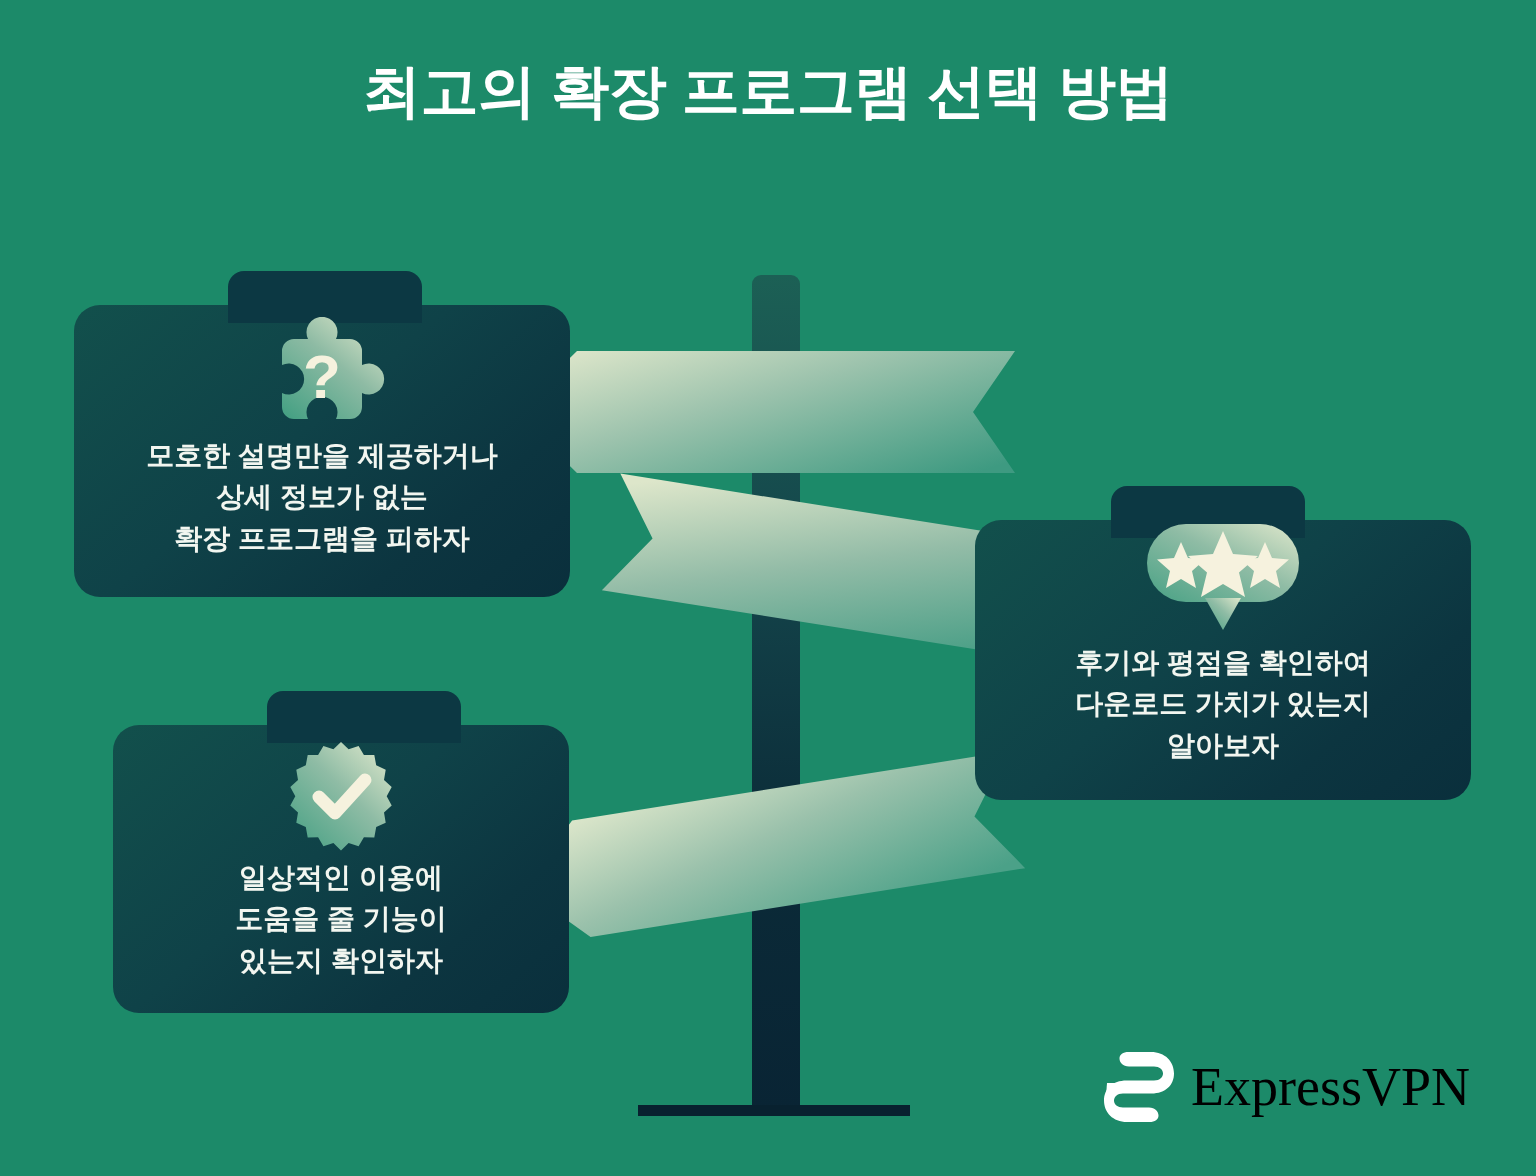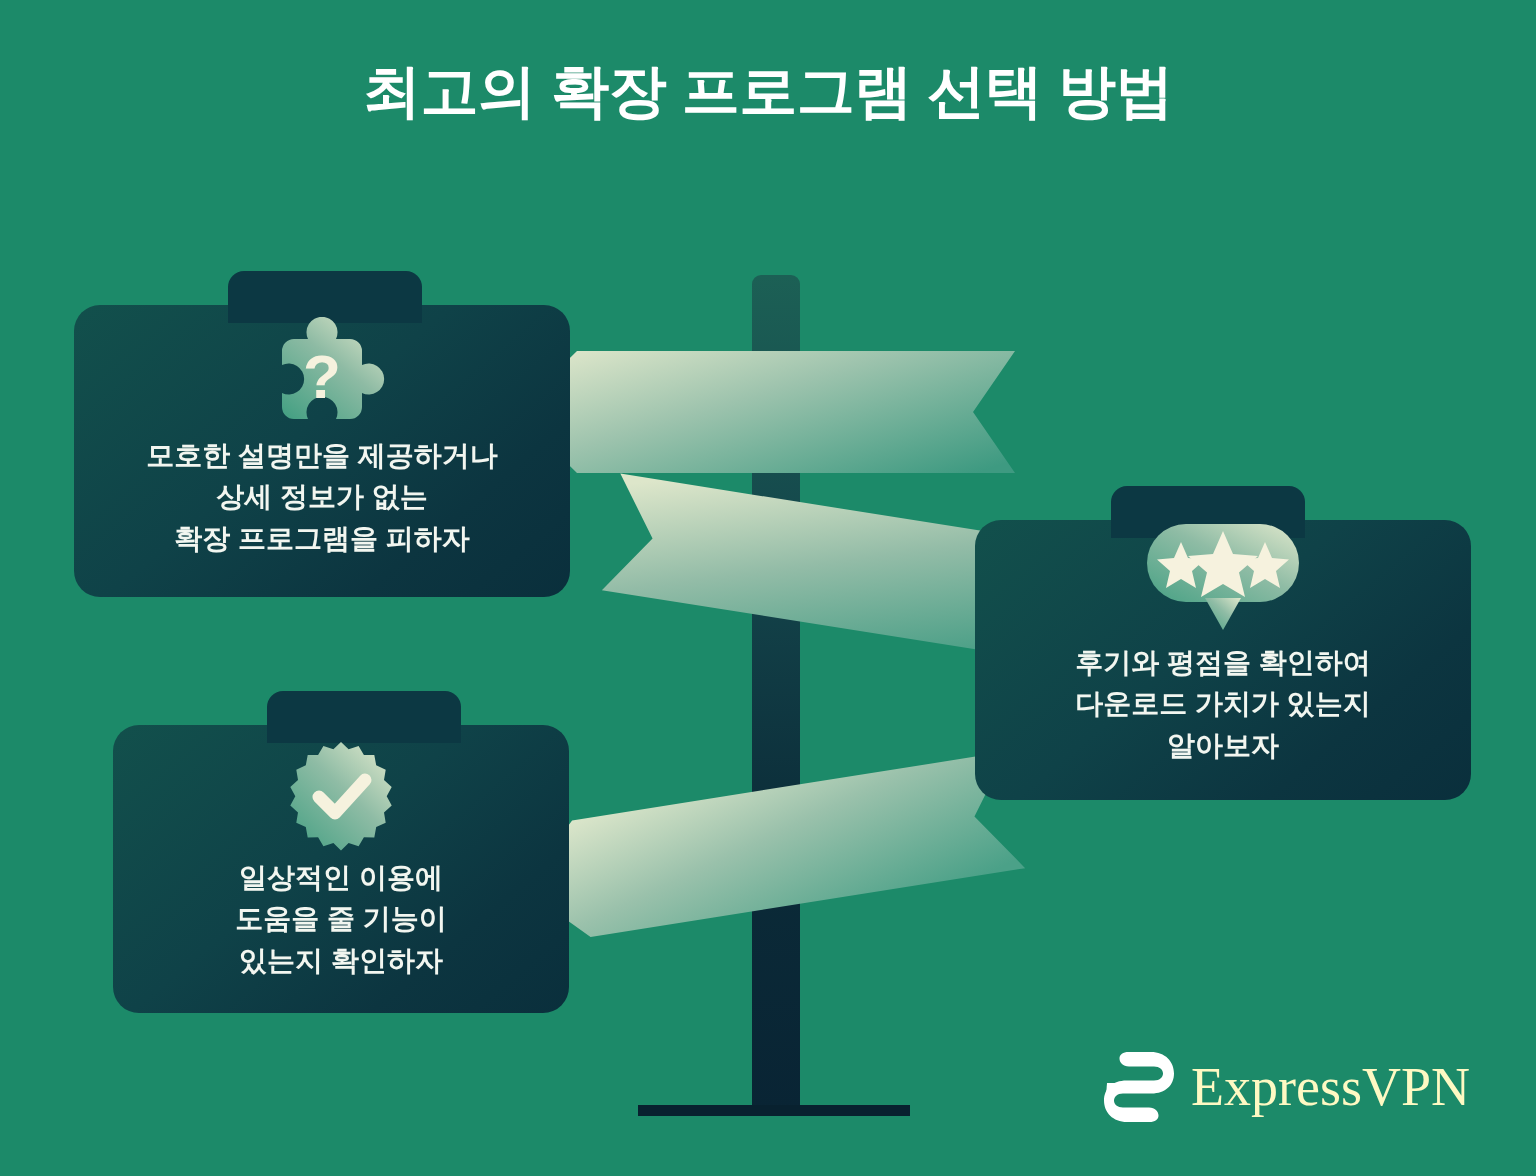--- a/index.html
+++ b/index.html
@@ -129,21 +129,21 @@
     right:66px;
     bottom:52px;
     display:flex;
     align-items:center;
     gap:16px;
     z-index:7;
   }
   .logo-wordmark {
     font-family:"Liberation Serif","DejaVu Serif",serif;
     font-size:54px;
-    color:#fef9c3;
+    color:#000000;
     letter-spacing:0px;
     line-height:1;
   }
 </style>
 </head>
 <body>
 
 <div id="infographic">
 
   <h1 class="title">최고의 확장 프로그램 선택 방법</h1>

